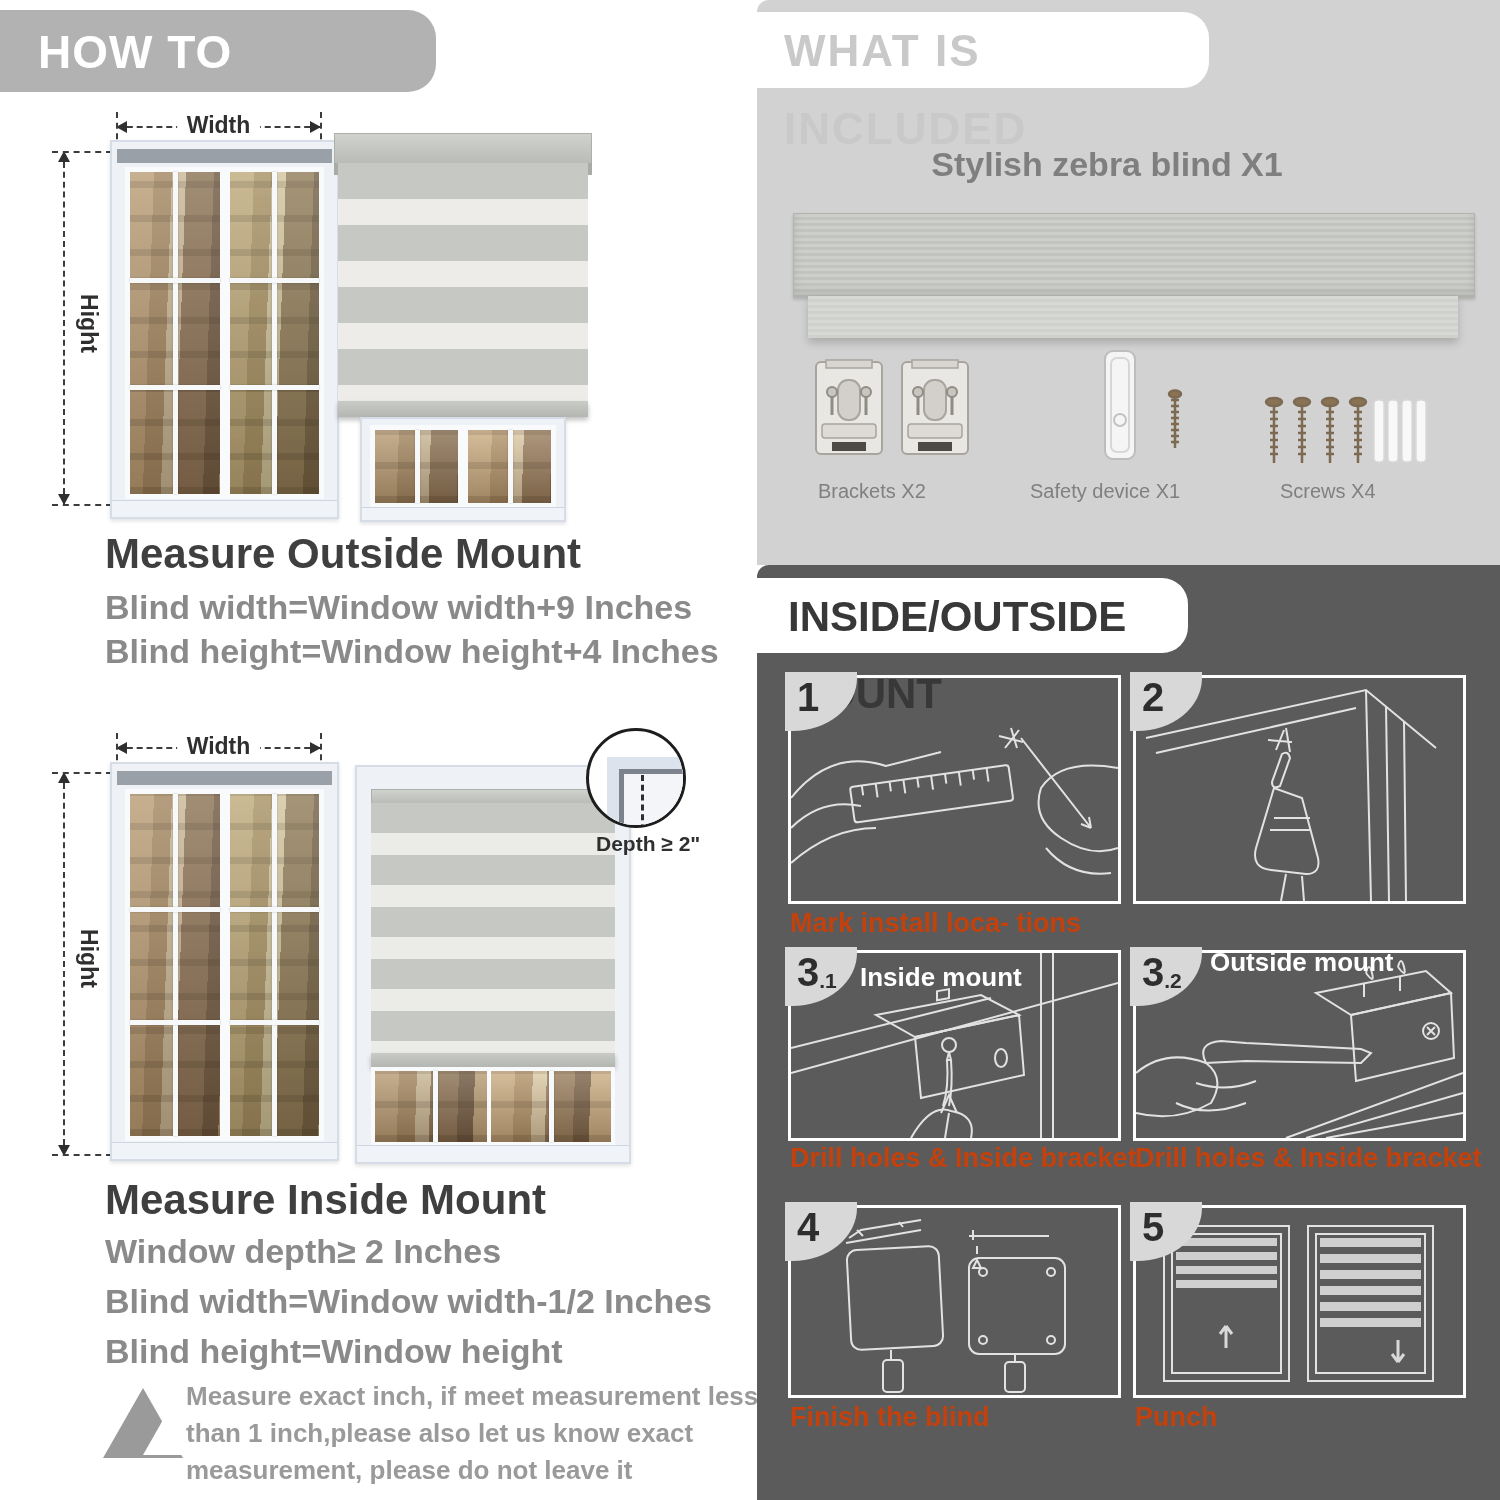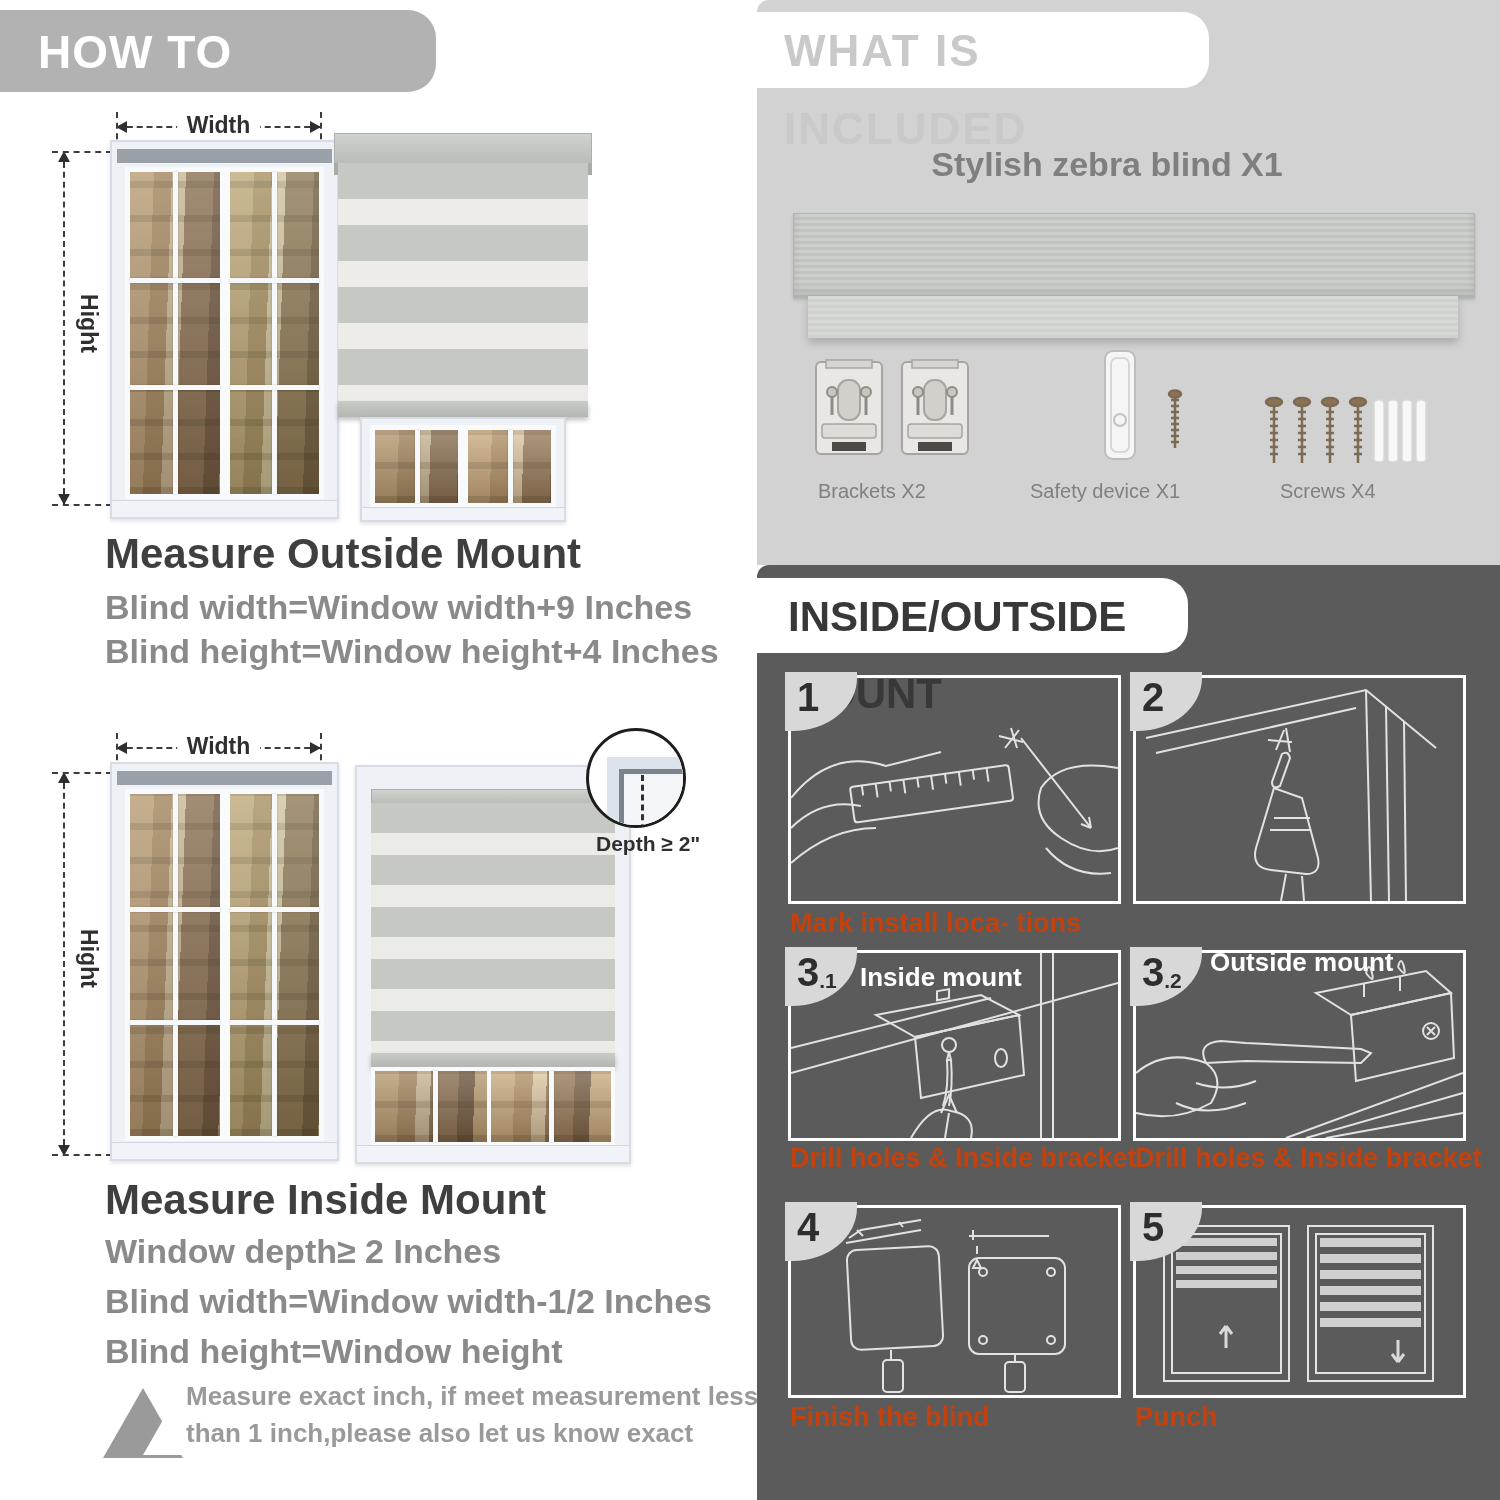--- a/index.html
+++ b/index.html
@@ -216,20 +216,21 @@
   <div class="abs body-line" style="left:105px;top:1332px;">Blind height=Window height</div>
 
   <div class="abs" style="left:98px;top:1388px;width:90px;height:80px;">
     <div class="warn-tri" style="left:5px;top:0;"></div>
     <div class="warn-tri-in" style="left:12px;top:9px;margin-left:33px;"></div>
     <div class="warn-bang" style="left:39px;top:26px;">!</div>
   </div>
   <div class="abs warn-text" style="left:186px;top:1378px;">
     <div>Measure exact inch, if meet measurement less</div>
     <div>than 1 inch,please also let us know exact</div>
+    <div>measurement, please do not leave it</div>
   </div>
 
   <div class="abs gray-panel"></div>
   <div class="abs hdr-included">WHAT IS INCLUDED</div>
 
   <div class="abs prod-label" style="left:757px;top:145px;width:700px;text-align:center;">Stylish zebra blind X1</div>
 
   <div class="abs rail-top-bar" style="left:793px;top:213px;width:680px;height:83px;"></div>
   <div class="abs rail-fab-bar" style="left:808px;top:296px;width:650px;height:42px;"></div>
 

